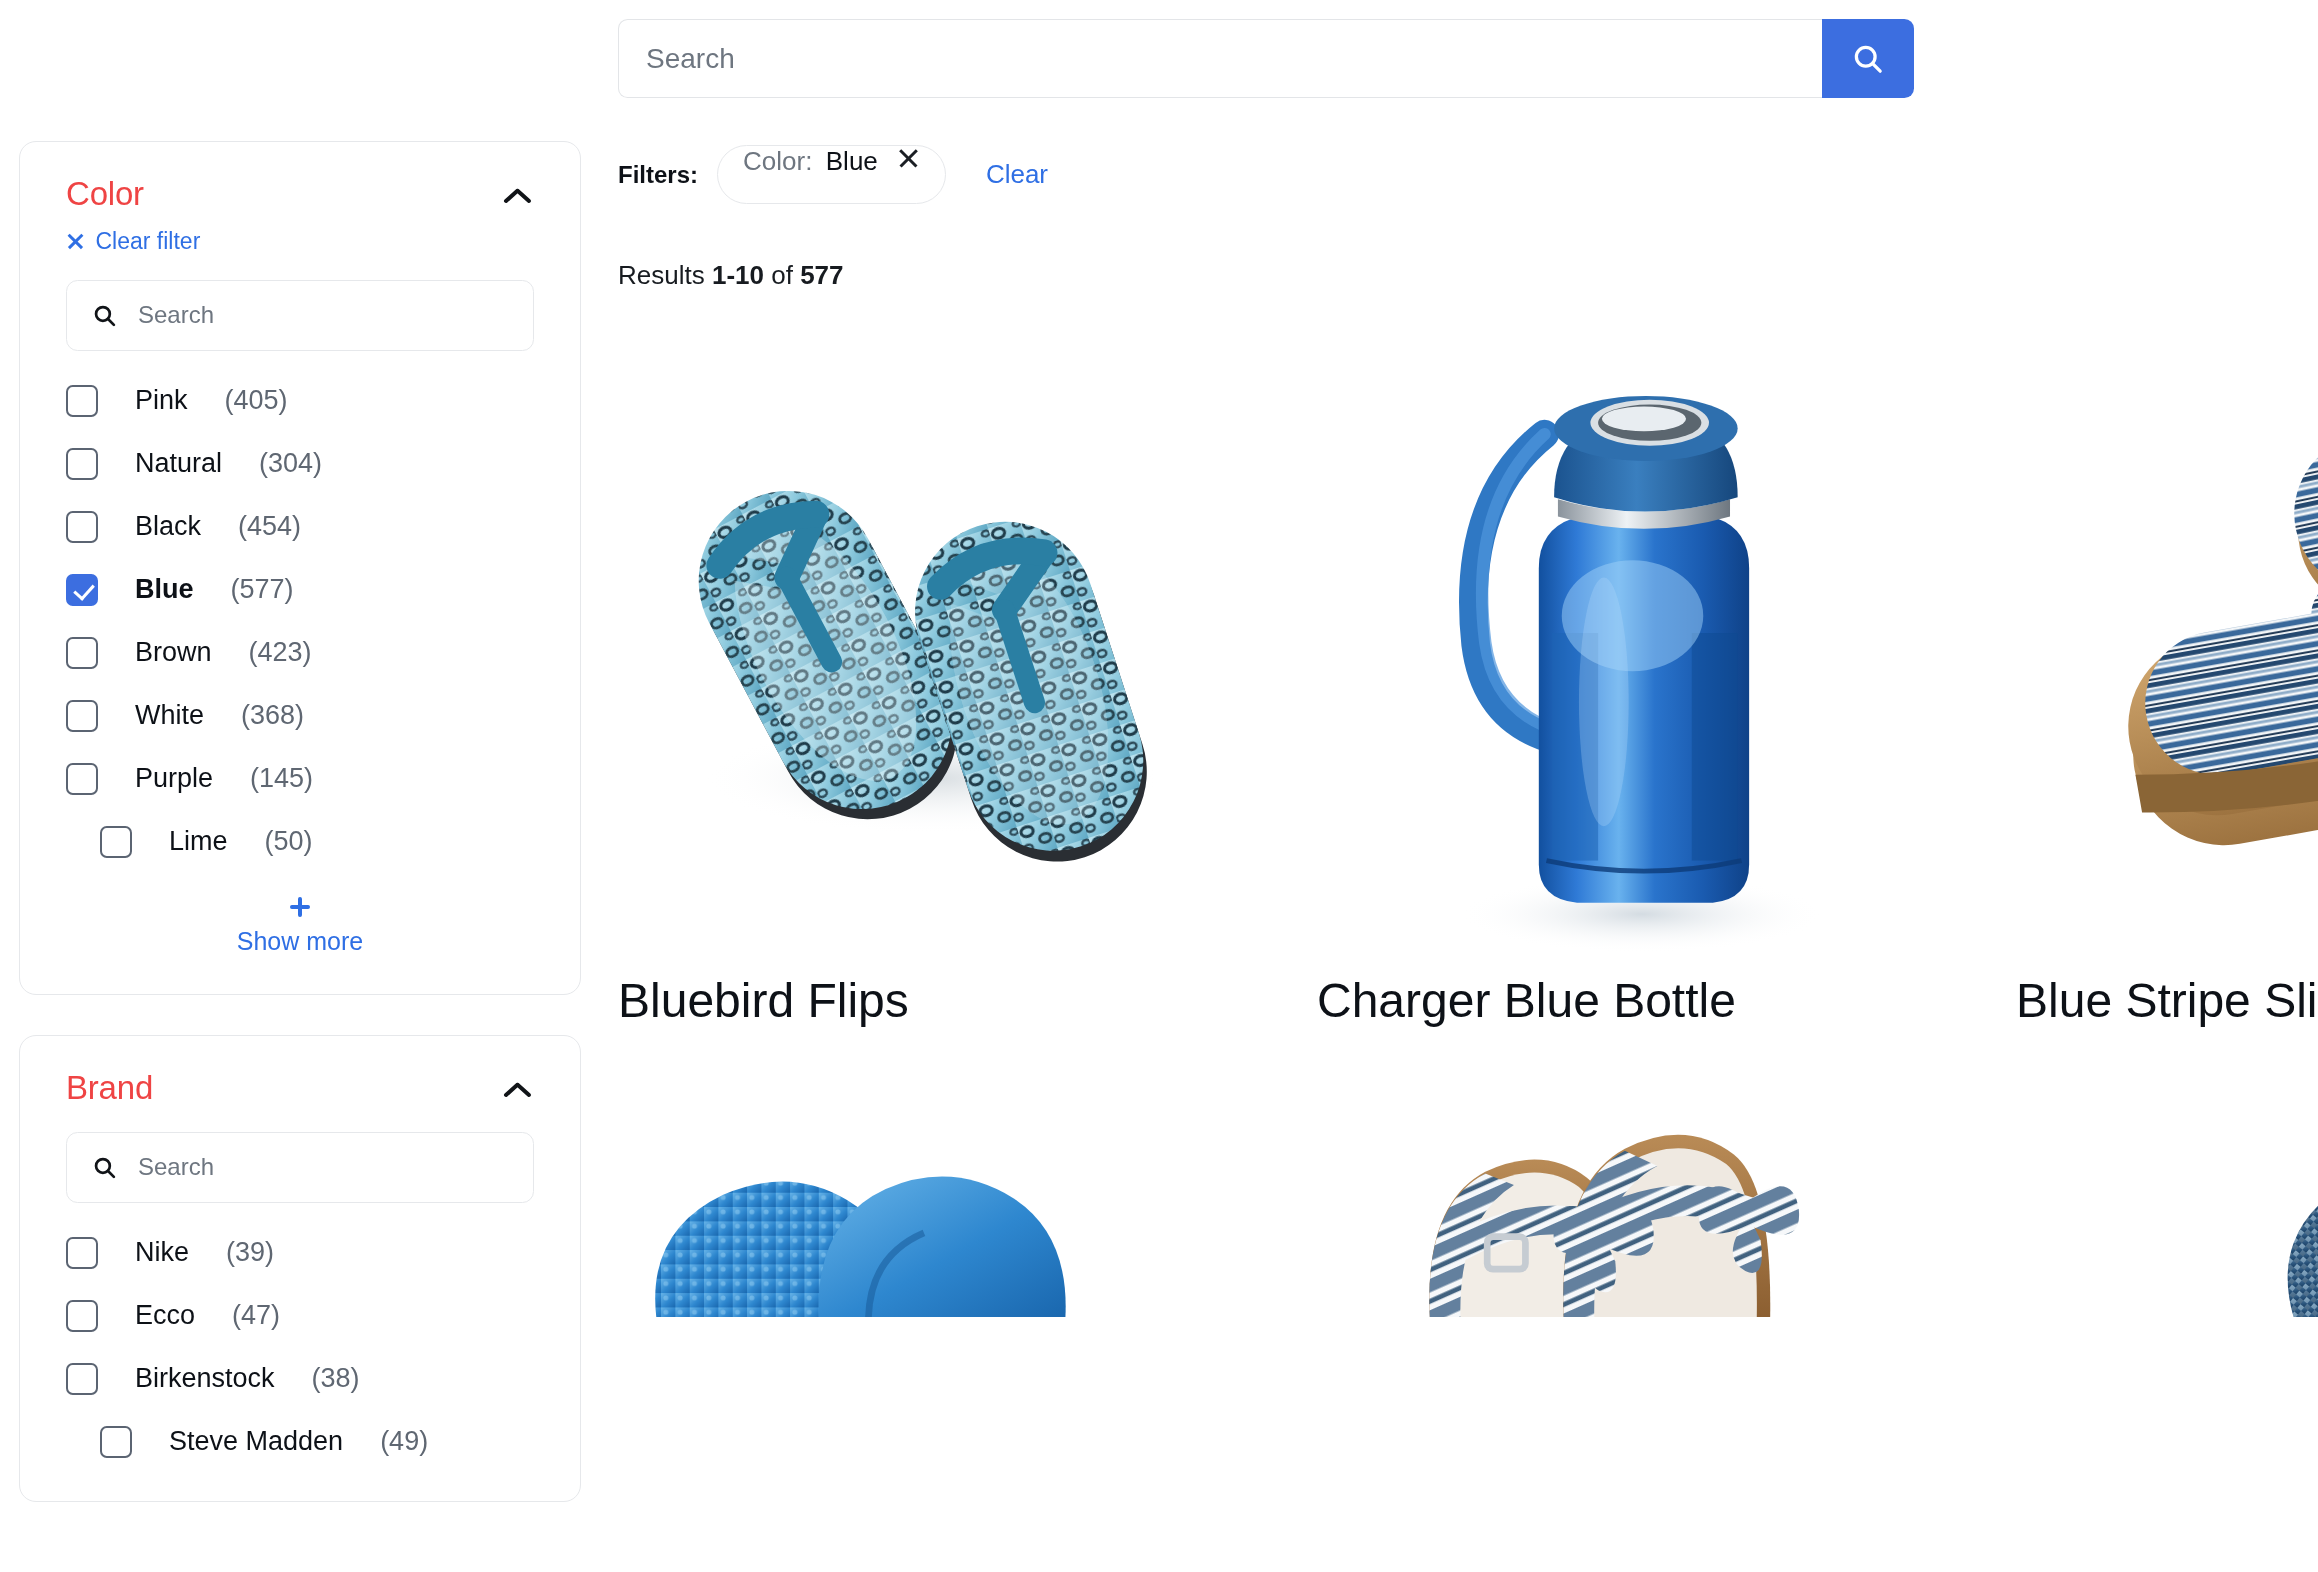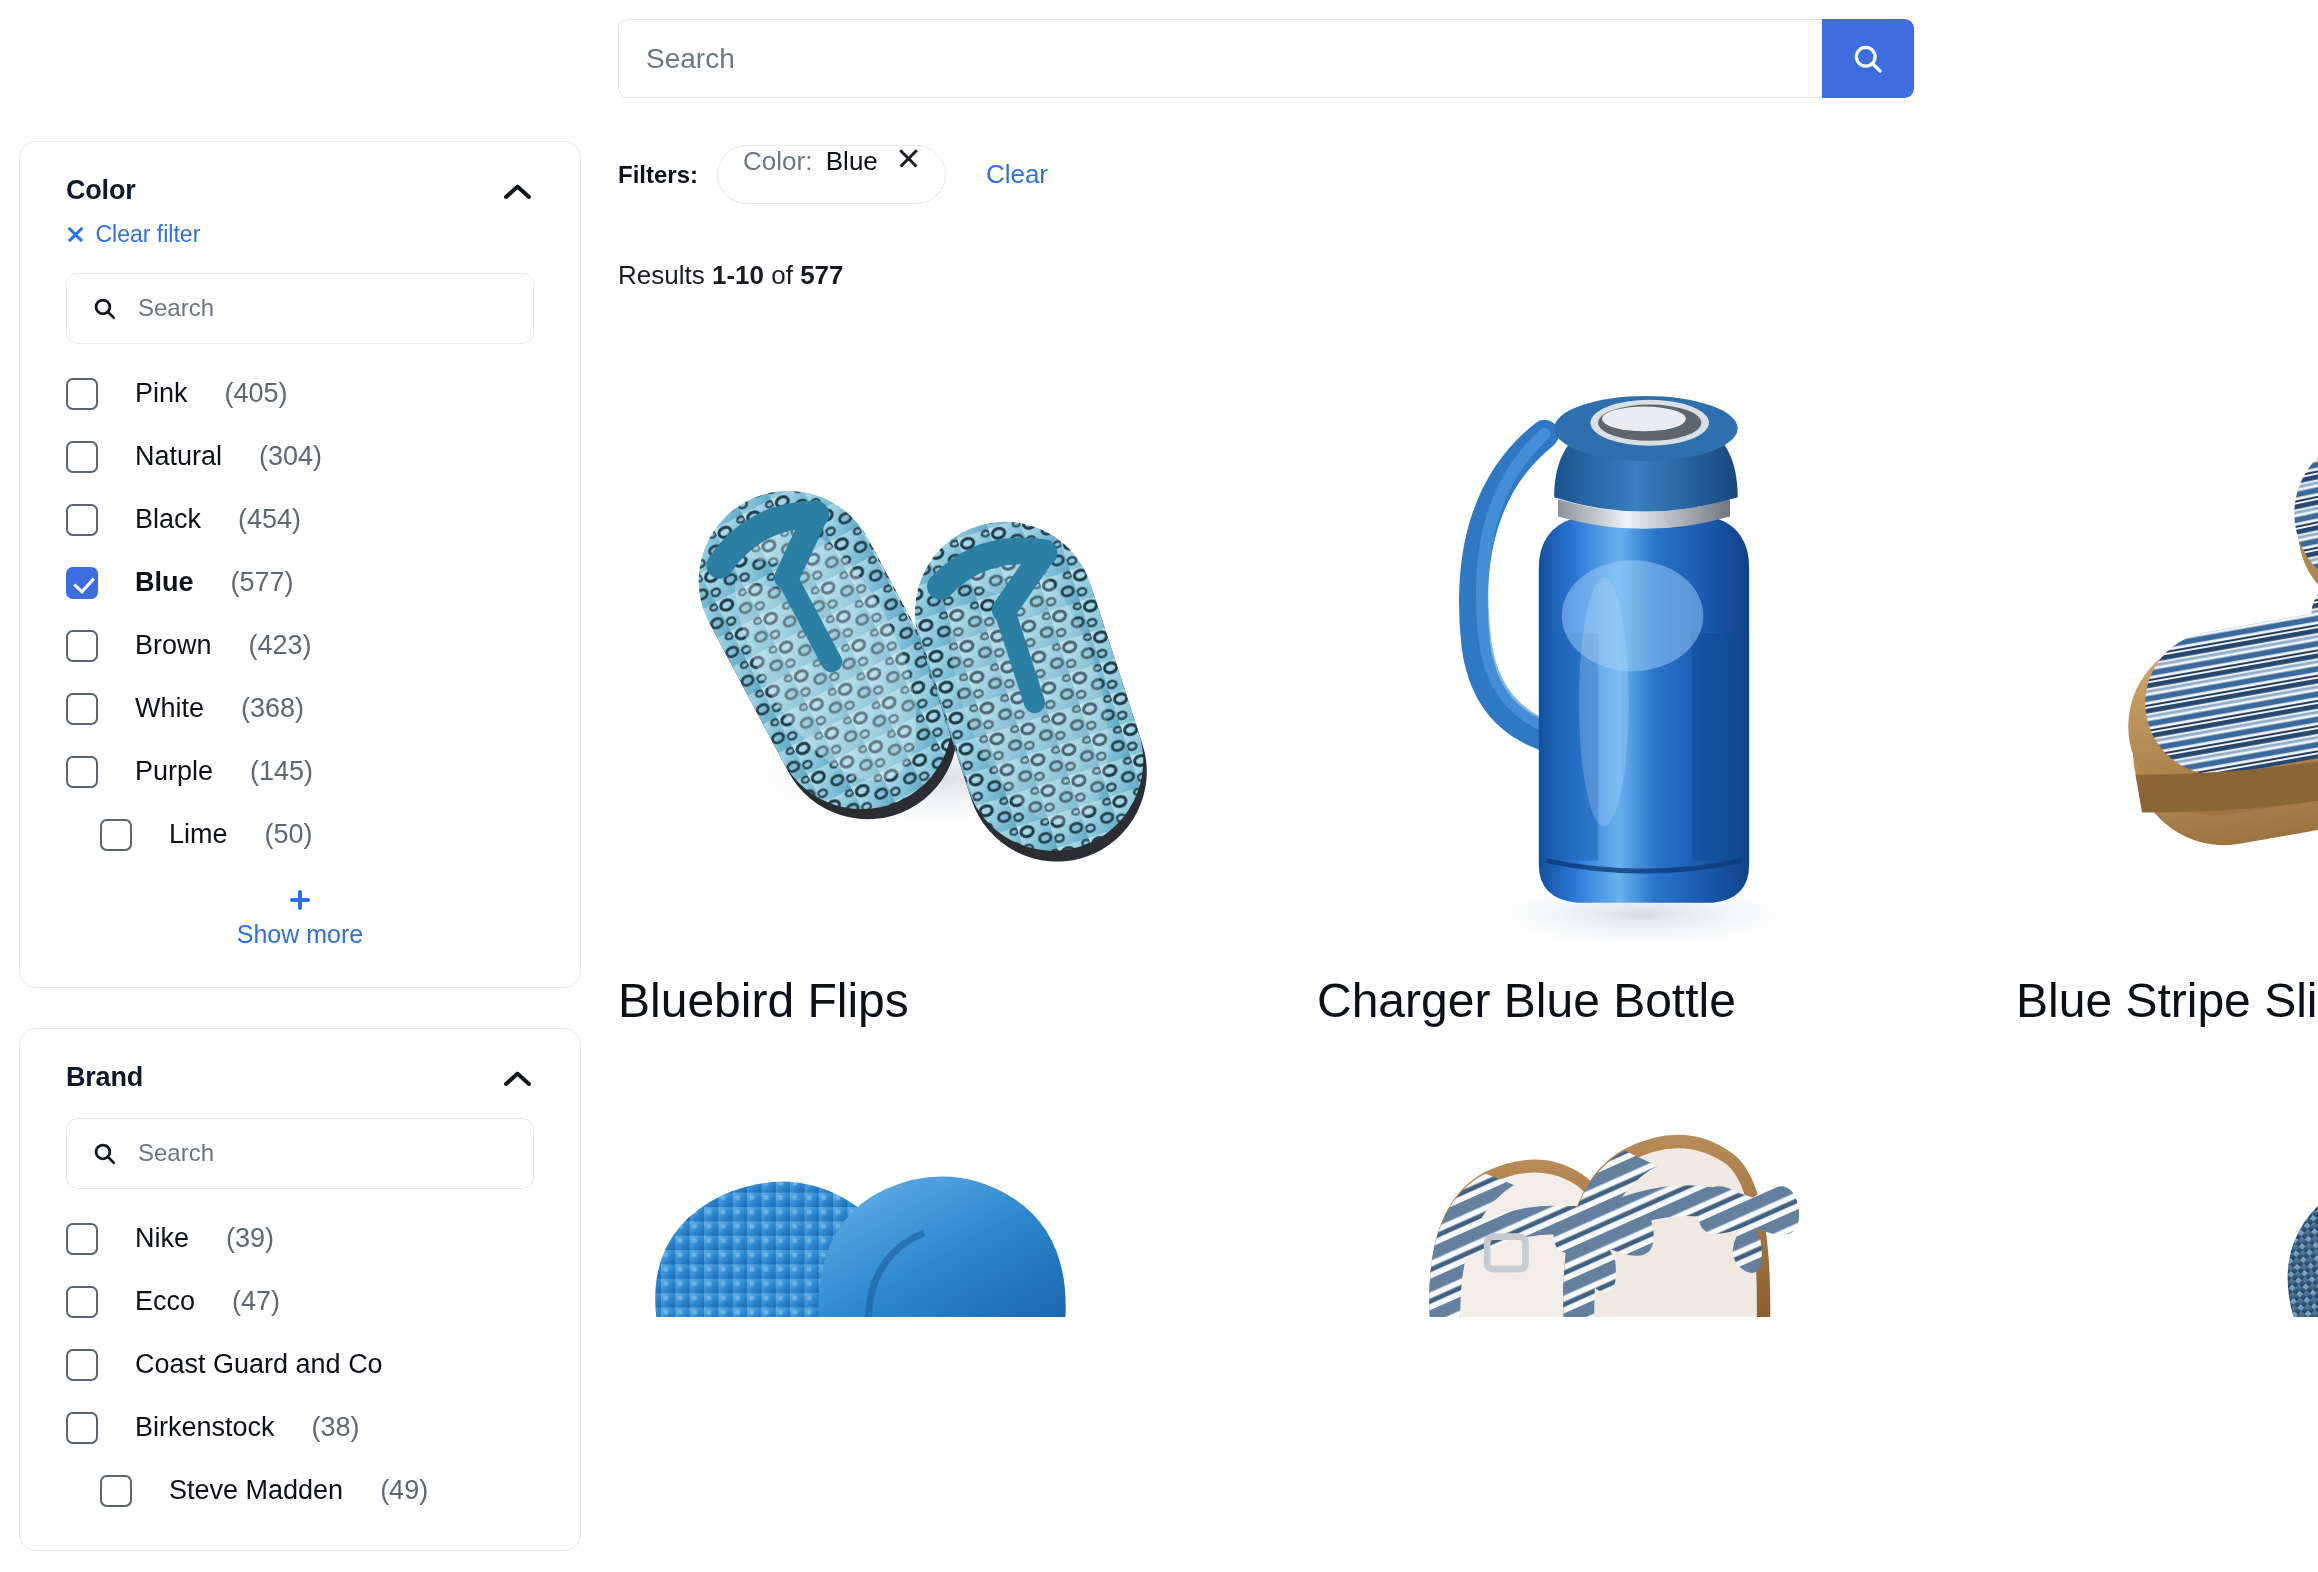--- a/index.html
+++ b/index.html
@@ -23,21 +23,21 @@
     background: #fff;
     border: 1.4px solid #e6e8eb;
     border-radius: 17px;
     padding: 32.5px 46px 38px 46px;
     margin-bottom: 40px;
   }
   .facet-head {
     display: flex; align-items: center; justify-content: space-between;
   }
   .facet-title {
-    font-size: 27px; font-weight: bold; letter-spacing: -0.2px; color: #0f172a;
+    font-size: 33px; font-weight: normal; letter-spacing: -0.2px; color: #ef4444;
   }
   .chev {
     width: 32.5px; height: 21px; position: relative; flex: none; cursor: pointer;
   }
   .chev::before, .chev::after {
     content: ""; position: absolute; top: 10.5px; width: 19px; height: 3.8px;
     background: #111418; border-radius: 2.9px;
   }
   .chev::before { left: 0px;  transform: rotate(-42deg); }
   .chev::after  { left: 12.4px; transform: rotate(42deg); }
@@ -260,25 +260,20 @@
       <div class="opt-list">
         <div class="opt">
           <span class="cbox"></span>
           <span class="opt-label">Nike</span>
           <span class="opt-count">(39)</span>
         </div>
         <div class="opt">
           <span class="cbox"></span>
           <span class="opt-label">Ecco</span>
           <span class="opt-count">(47)</span>
-        </div>
-        <div class="opt">
-          <span class="cbox"></span>
-          <span class="opt-label">Coast Guard and Co</span>
-          <span class="opt-count"></span>
         </div>
         <div class="opt">
           <span class="cbox"></span>
           <span class="opt-label">Birkenstock</span>
           <span class="opt-count">(38)</span>
         </div>
         <div class="opt">
           <span class="cbox"></span>
           <span class="opt-label">Steve Madden</span>
           <span class="opt-count">(49)</span>

